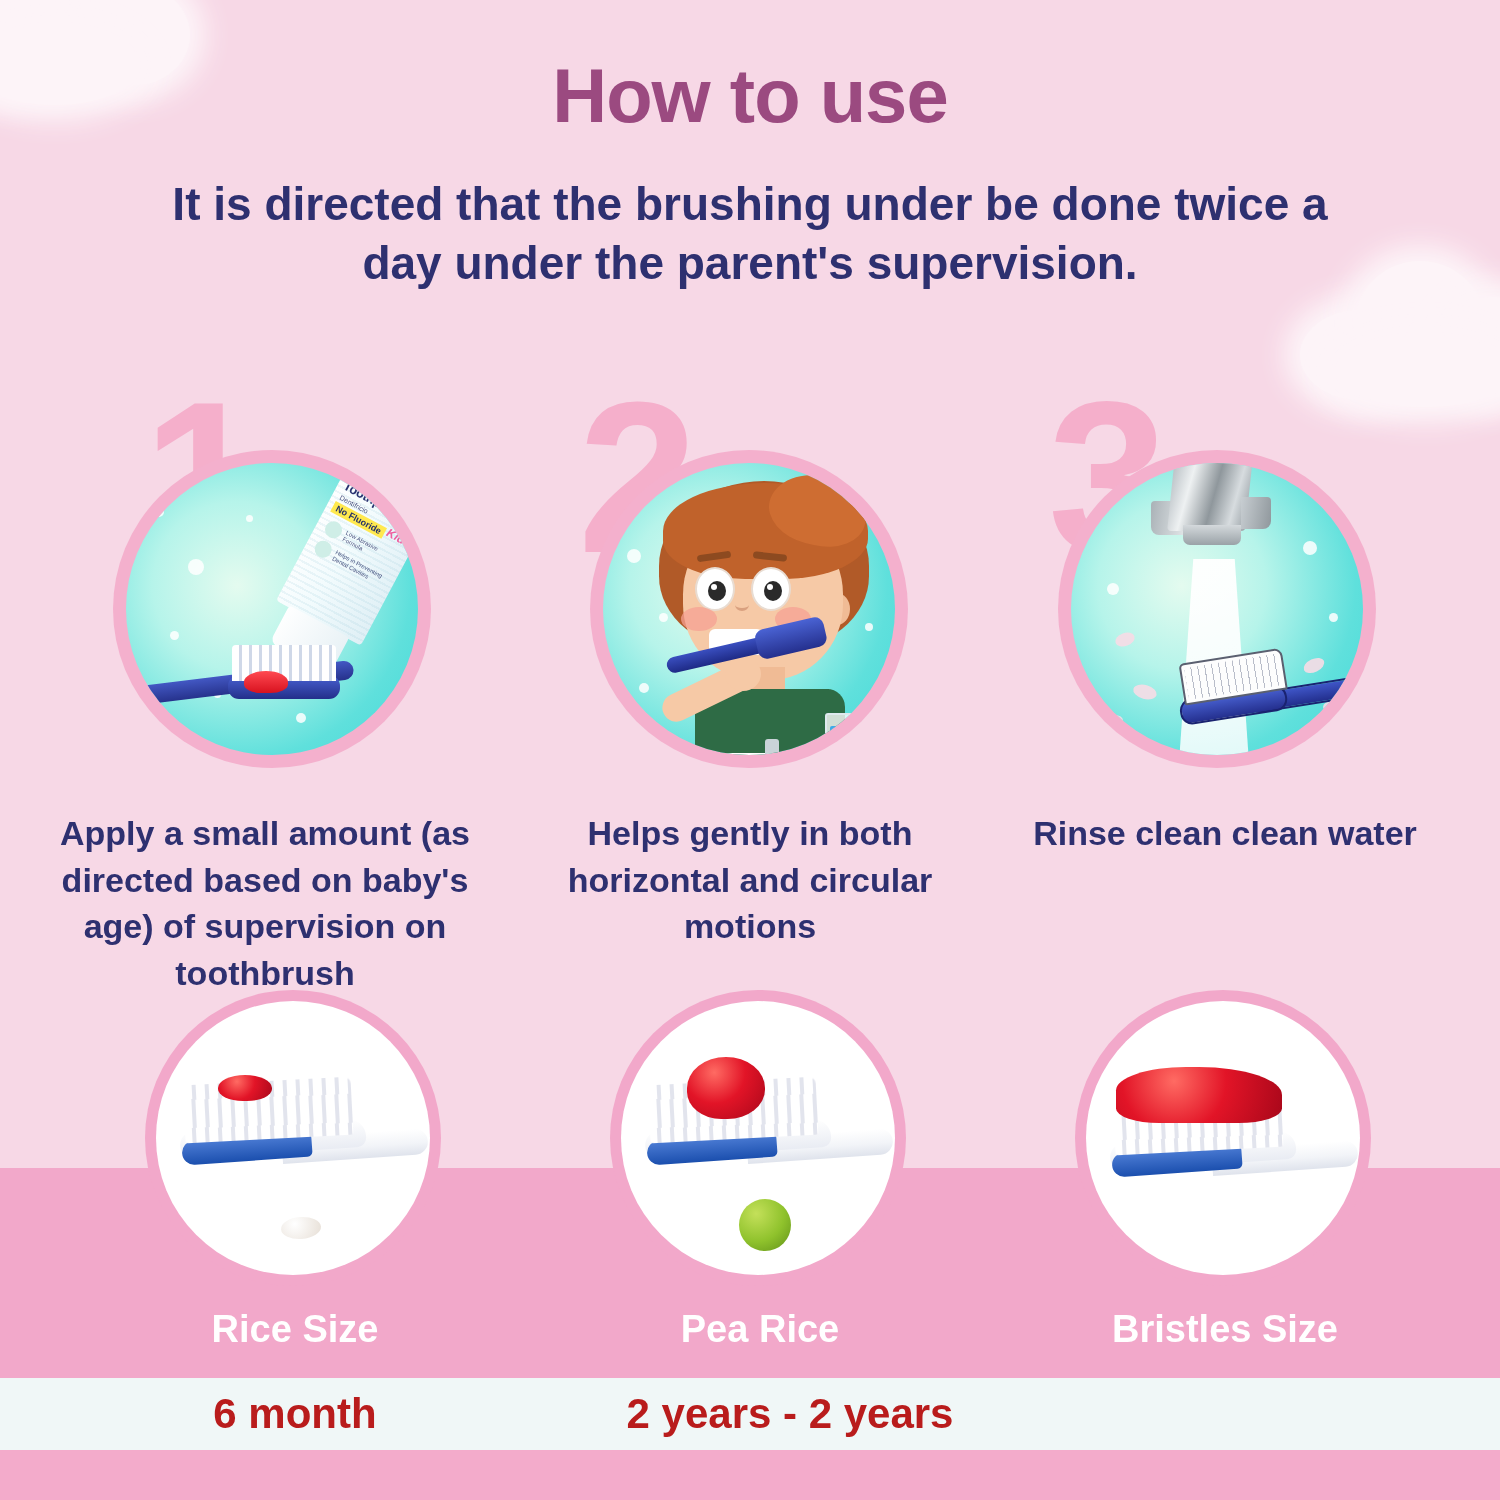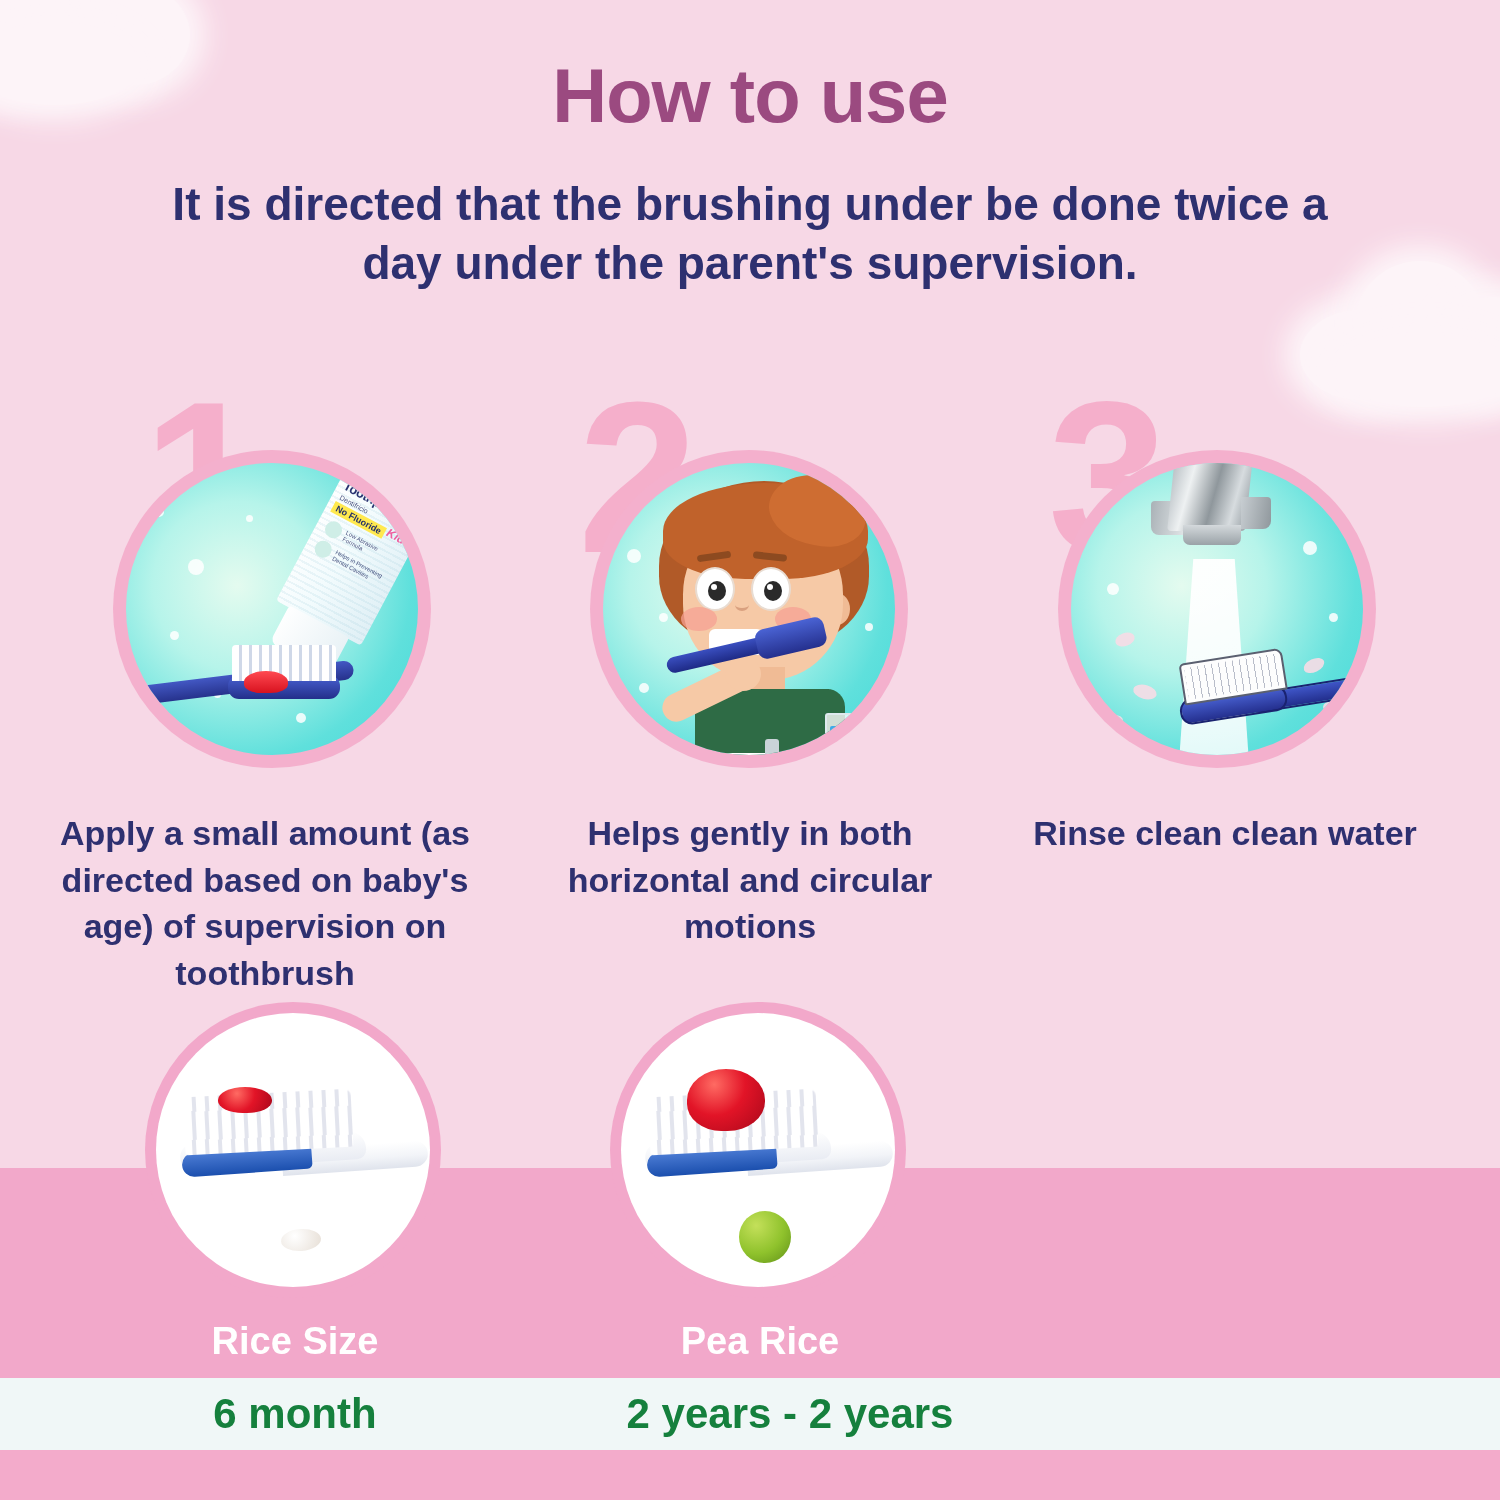--- a/index.html
+++ b/index.html
@@ -305,21 +305,21 @@
   .caption{
     position:absolute; top:810px; width:470px; text-align:center;
     font-size:34px; font-weight:bold; color:#2e3070; line-height:1.37;
   }
   .caption-1{ left:30px; }
   .caption-2{ left:515px; }
   .caption-3{ left:990px; }
 
   
   .sizes{ position:absolute; left:0; top:990px; width:1500px; height:300px; }
-  .size-item{ position:absolute; top:12px; width:300px; height:300px; }
+  .size-item{ position:absolute; top:0; width:300px; height:300px; }
   .size-1{ left:145px; } .size-2{ left:610px; } .size-3{ left:1075px; }
 
   .size-circle{
     position:absolute; left:0; top:0; width:296px; height:296px;
     border-radius:50%; background:#f2a8ca; padding:11px;
   }
   .size-circle-inner{
     width:100%; height:100%; border-radius:50%; background:#ffffff;
     position:relative; overflow:hidden;
   }
@@ -366,21 +366,21 @@
 
   .size-label{
     position:absolute; top:318px; width:300px; text-align:center;
     font-size:38px; font-weight:bold; color:#ffffff;
   }
 
   
   .age-bar{ position:absolute; left:0; top:1378px; width:1500px; height:72px; }
   .age-item{
     position:absolute; top:0; height:88px; line-height:72px;
-    text-align:center; font-size:42px; font-weight:bold; color:#15803d;
+    text-align:center; font-size:42px; font-weight:bold; color:#b91c1c;
   }
   .age-1{ left:145px; width:300px; }
   .age-2{ left:590px; width:400px; }
   .age-3{ left:1075px; width:300px; }
 </style>
 </head>
 <body>
 
 <div class="band-pink-mid"></div>
 <div class="band-mint"></div>
@@ -552,18 +552,32 @@
           <div class="rbrush-blue"></div>
           <div class="rbrush-bristles"></div>
           <div class="rpaste paste-pea"></div>
         </div>
         <div class="ref-pea"></div>
       </div>
     </div>
     <div class="size-label">Pea Rice</div>
   </div>
 
+  <div class="size-item size-3">
+    <div class="size-circle">
+      <div class="size-circle-inner">
+        <div class="rbrush" style="top:86px;">
+          <div class="rbrush-handle"></div>
+          <div class="rbrush-base"></div>
+          <div class="rbrush-blue"></div>
+          <div class="rbrush-bristles"></div>
+          <div class="rpaste paste-bristle"></div>
+        </div>
+      </div>
+    </div>
+    <div class="size-label">Bristles Size</div>
+  </div>
 </div>
 
 <div class="age-bar">
   <div class="age-item age-1">6 month</div>
   <div class="age-item age-2">2 years - 2 years</div>
 </div>
 
 </body></html>

